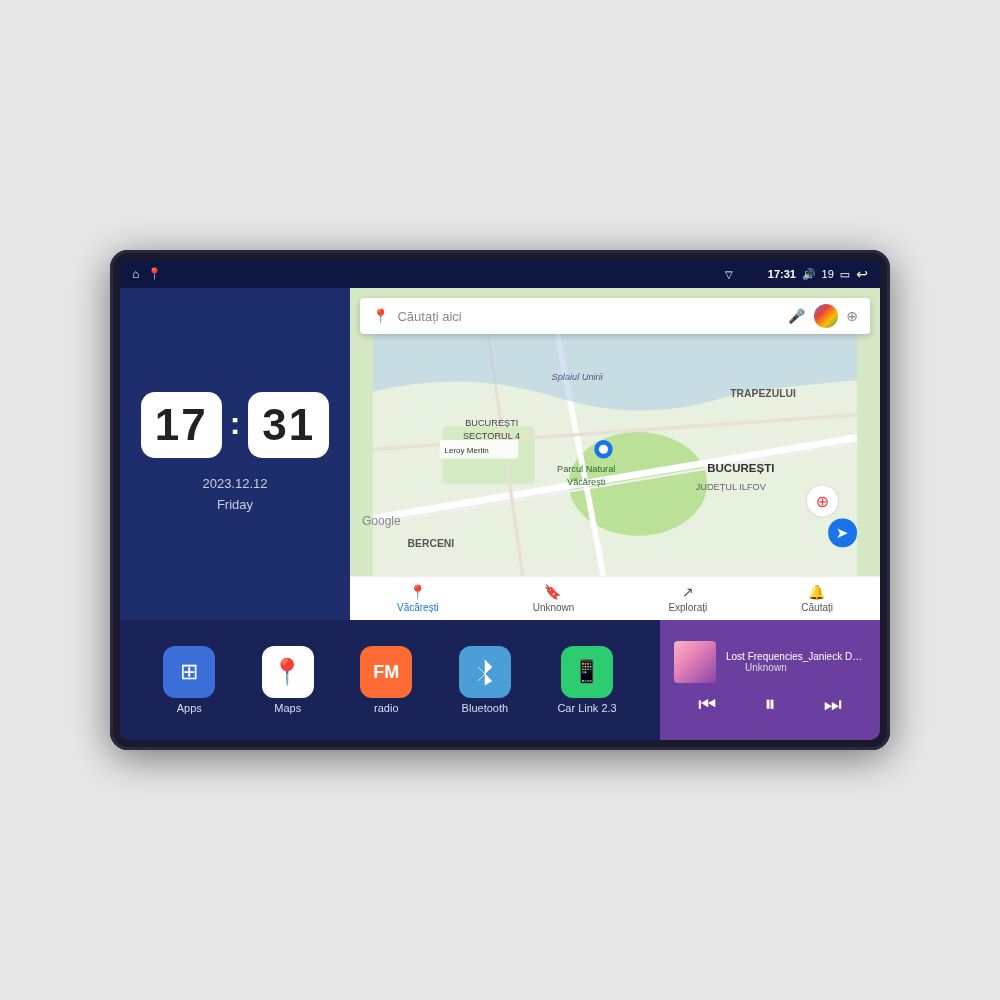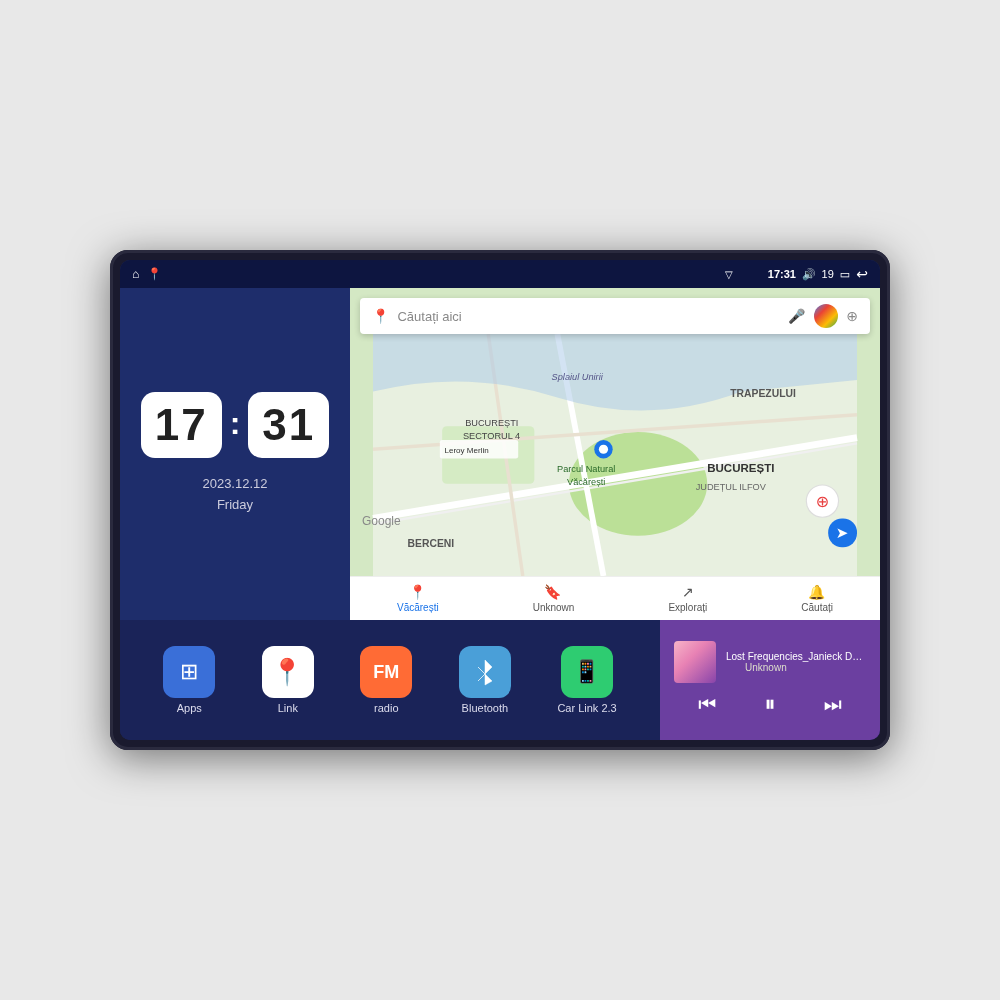--- a/index.html
+++ b/index.html
@@ -442,21 +442,21 @@
             <div class="app-icon apps-bg">
               <span style="color:white;font-size:22px;">⊞</span>
             </div>
             <span class="app-label">Apps</span>
           </div>
 
           <div class="app-item">
             <div class="app-icon maps-bg">
               <span style="font-size:26px;">📍</span>
             </div>
-            <span class="app-label">Link</span>
+            <span class="app-label">Maps</span>
           </div>
 
           <div class="app-item">
             <div class="app-icon radio-bg">
               <span style="color:white;font-size:18px;font-weight:bold;">FM</span>
             </div>
             <span class="app-label">radio</span>
           </div>
 
           <div class="app-item">

